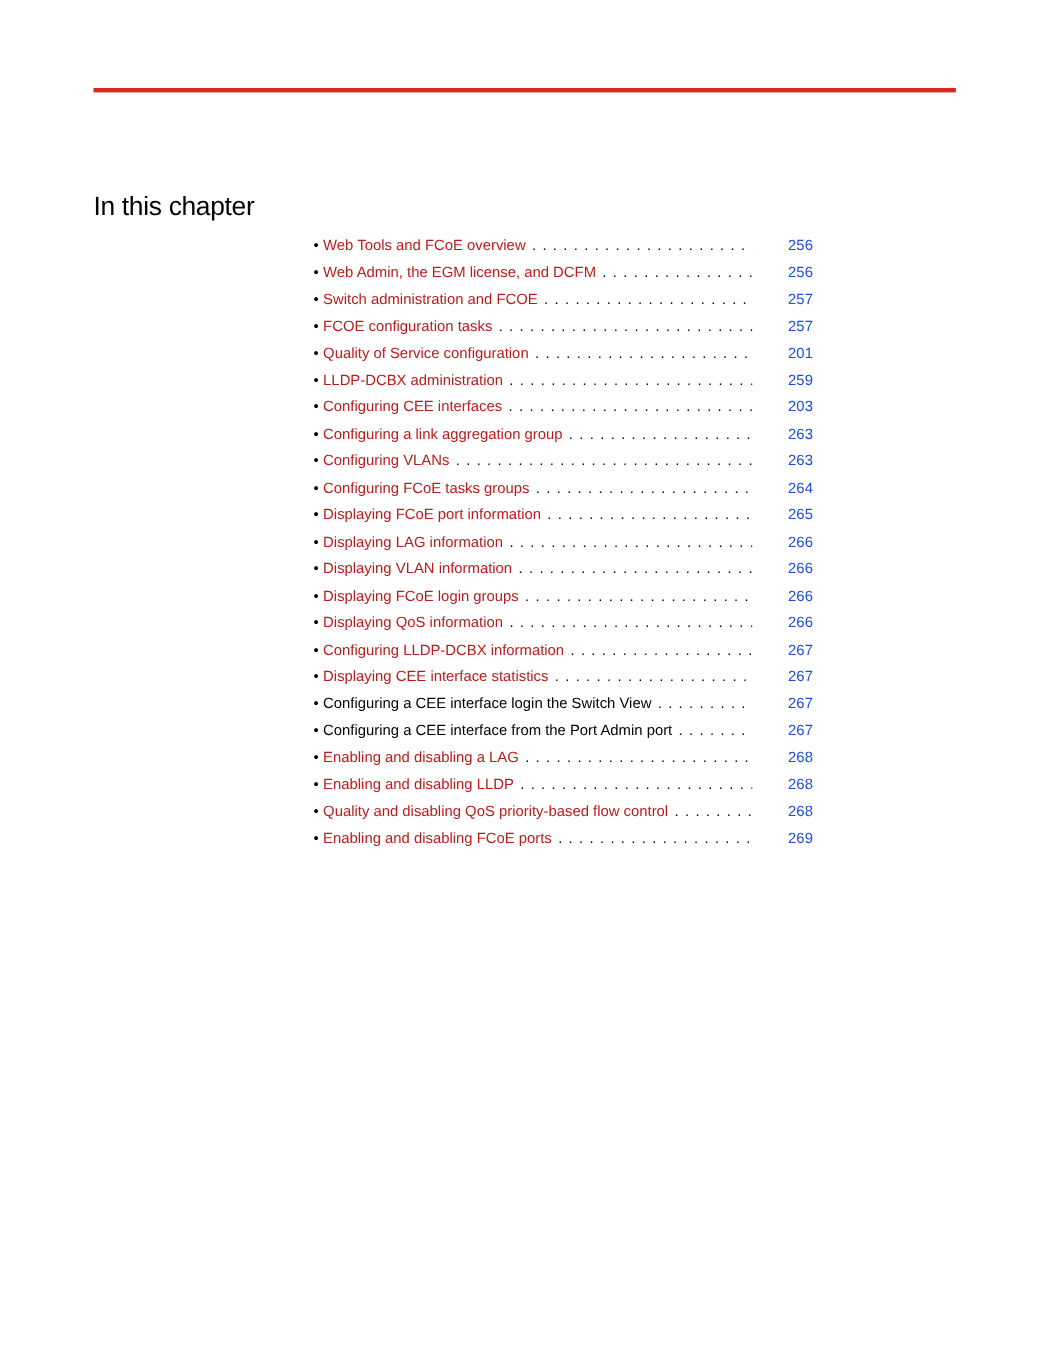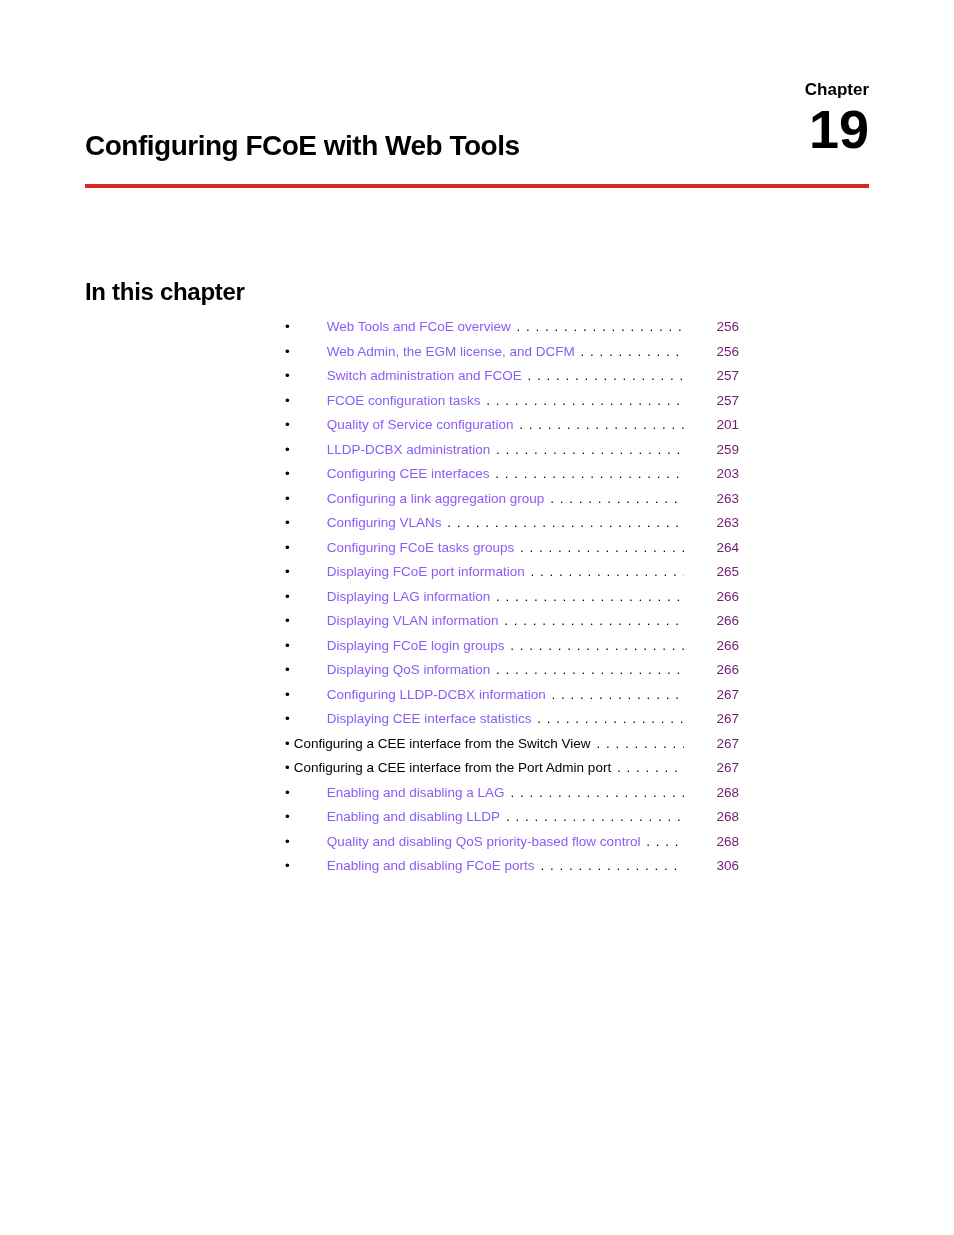--- a/index.html
+++ b/index.html
@@ -46,21 +46,21 @@
     padding-top: 50px;
     padding-bottom: 12px;
   }
   .red-rule {
     border: none;
     border-top: 4px solid #d52b1e;
     margin: 0 0 90px 0;
   }
   .section-title {
     font-size: 24px;
-    font-weight: bold;
+    font-weight: normal;
     font-family: "Arial Narrow", Arial, sans-serif;
     letter-spacing: -0.3px;
     margin: 0 0 14px 0;
   }
   .toc {
     margin-left: 200px;
     margin-right: 130px;
     font-size: 13.5px;
     line-height: 1.0;
   }
@@ -69,56 +69,50 @@
     align-items: baseline;
     margin-bottom: 11px;
     white-space: nowrap;
   }
   .bullet {
     color: #000;
     margin-right: 4px;
     flex: 0 0 auto;
   }
   .toc-link {
-    color: #8b5cf6;
+    color: #b91c1c;
     flex: 0 0 auto;
     text-decoration: none;
     cursor: pointer;
-    margin-left: 33px;
   }
   .toc-plain {
     color: #000;
     flex: 0 0 auto;
   }
   .dots {
     flex: 1 1 auto;
     overflow: hidden;
     color: #000;
     letter-spacing: 1px;
     margin: 0 2px;
   }
   .dots::after {
     content: ". . . . . . . . . . . . . . . . . . . . . . . . . . . . . . . . . . . . . . . . . . . . . . . . . . . . . . . . . . . . . . . . . . . . . . . . . . . . . . . .";
   }
   .toc-page {
     flex: 0 0 auto;
-    color: #701a75;
+    color: #1d4ed8;
     padding-left: 6px;
     margin-left: 24px;
   }
 </style>
 </head>
 <body>
 
 <div class="page">
-  <div class="header-block">
-    <div class="chapter-label">Chapter</div>
-    <div class="chapter-number">19</div>
-    <div class="chapter-title">Configuring FCoE with Web Tools</div>
-  </div>
   <hr class="red-rule">
 
   <h2 class="section-title">In this chapter</h2>
 
   <div class="toc" id="toc-container">
       <div class="toc-row">
         <span class="bullet">•</span>
         <span class="toc-link">Web Tools and FCoE overview</span>
         <span>&nbsp;</span>
         <span class="dots"></span>
@@ -231,21 +225,21 @@
       </div>
       <div class="toc-row">
         <span class="bullet">•</span>
         <span class="toc-link">Displaying CEE interface statistics</span>
         <span>&nbsp;</span>
         <span class="dots"></span>
         <span class="toc-page">267</span>
       </div>
       <div class="toc-row">
         <span class="bullet">•</span>
-        <span class="toc-plain">Configuring a CEE interface from the Switch View</span>
+        <span class="toc-plain">Configuring a CEE interface login the Switch View</span>
         <span>&nbsp;</span>
         <span class="dots"></span>
         <span class="toc-page">267</span>
       </div>
       <div class="toc-row">
         <span class="bullet">•</span>
         <span class="toc-plain">Configuring a CEE interface from the Port Admin port</span>
         <span>&nbsp;</span>
         <span class="dots"></span>
         <span class="toc-page">267</span>
@@ -269,16 +263,16 @@
         <span class="toc-link">Quality and disabling QoS priority-based flow control</span>
         <span>&nbsp;</span>
         <span class="dots"></span>
         <span class="toc-page">268</span>
       </div>
       <div class="toc-row">
         <span class="bullet">•</span>
         <span class="toc-link">Enabling and disabling FCoE ports</span>
         <span>&nbsp;</span>
         <span class="dots"></span>
-        <span class="toc-page">306</span>
+        <span class="toc-page">269</span>
       </div>
     </div>
 </div>
 
 </body></html>

